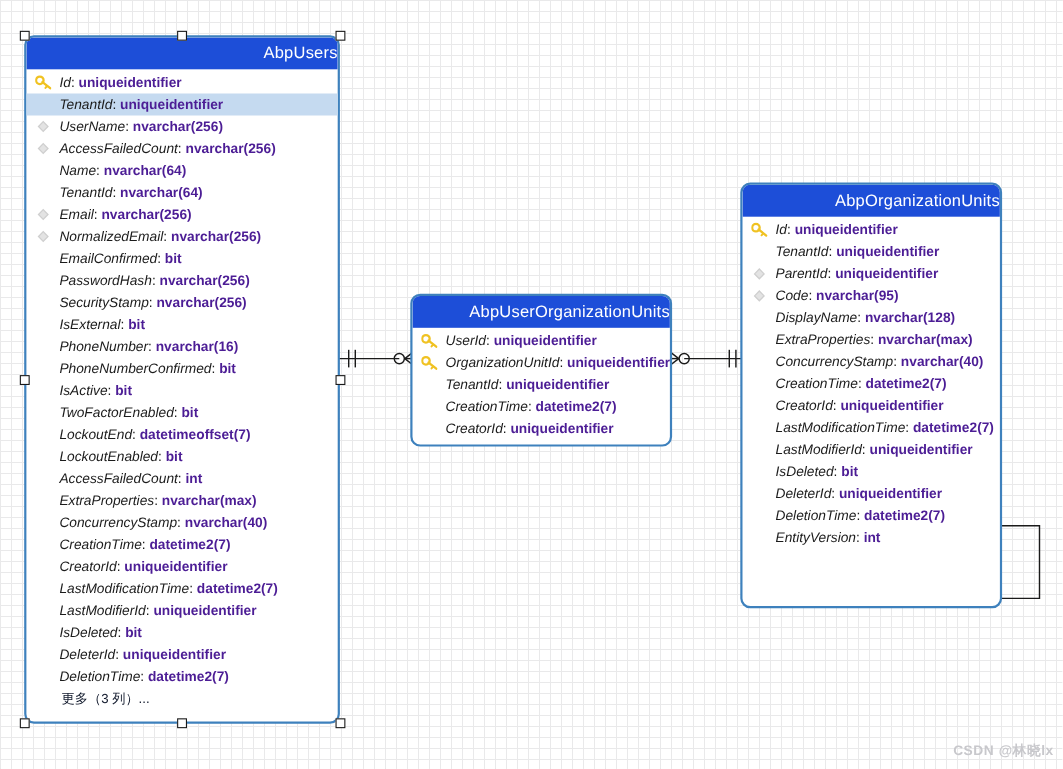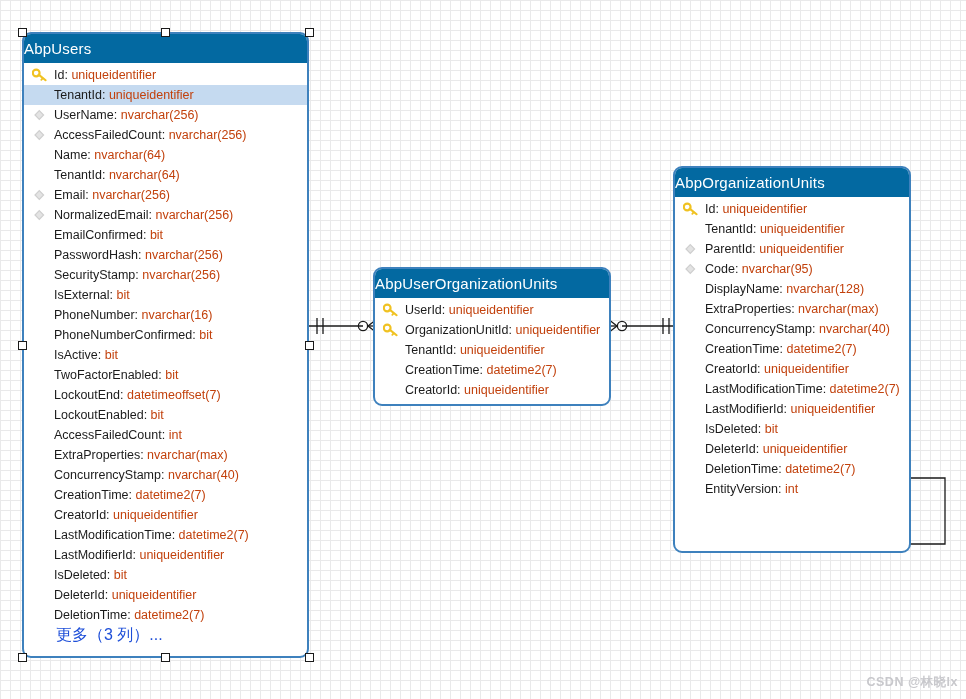--- a/index.html
+++ b/index.html
@@ -25,46 +25,46 @@
   
   .entity {
     position: absolute;
     background: #ffffff;
     border: 2px solid #3e81bd;
     border-radius: 9px;
     overflow: hidden;
     z-index: 5;
   }
   .entity-header {
-    background: #0369a1;
+    background: #1d4ed8;
     color: #ffffff;
-    text-align: left;
+    text-align: right;
     font-size: 15px;
     line-height: 29px;
     height: 29px;
     letter-spacing: .2px;
     white-space: nowrap;
     overflow: hidden;
   }
   .entity-body {
     padding: 2px 0 6px 0;
   }
   .row {
     position: relative;
     height: 20px;
     line-height: 20px;
     padding-left: 30px;
     font-size: 12.5px;
     white-space: nowrap;
     color: #1c1c1c;
   }
   .row.highlight { background: #c5daf0; }
-  .row .col-name { color: #1b1b1b; }
-  .row .col-type { color: #c2410c; }
-  .row.more { color: #1d4ed8; padding-left: 32px; font-size: 16px; }
+  .row .col-name { color: #1b1b1b; font-style: italic; }
+  .row .col-type { color: #4c1d95; font-weight: bold; }
+  .row.more { color: #0f172a; padding-left: 32px; font-size: 12px; }
 
   
   .ico { position: absolute; left: 8px; top: 3px; width: 15px; height: 14px; }
 
   
   .conn { position: absolute; z-index: 2; }
   .conn svg { display: block; overflow: visible; }
 
   
   .handle {

